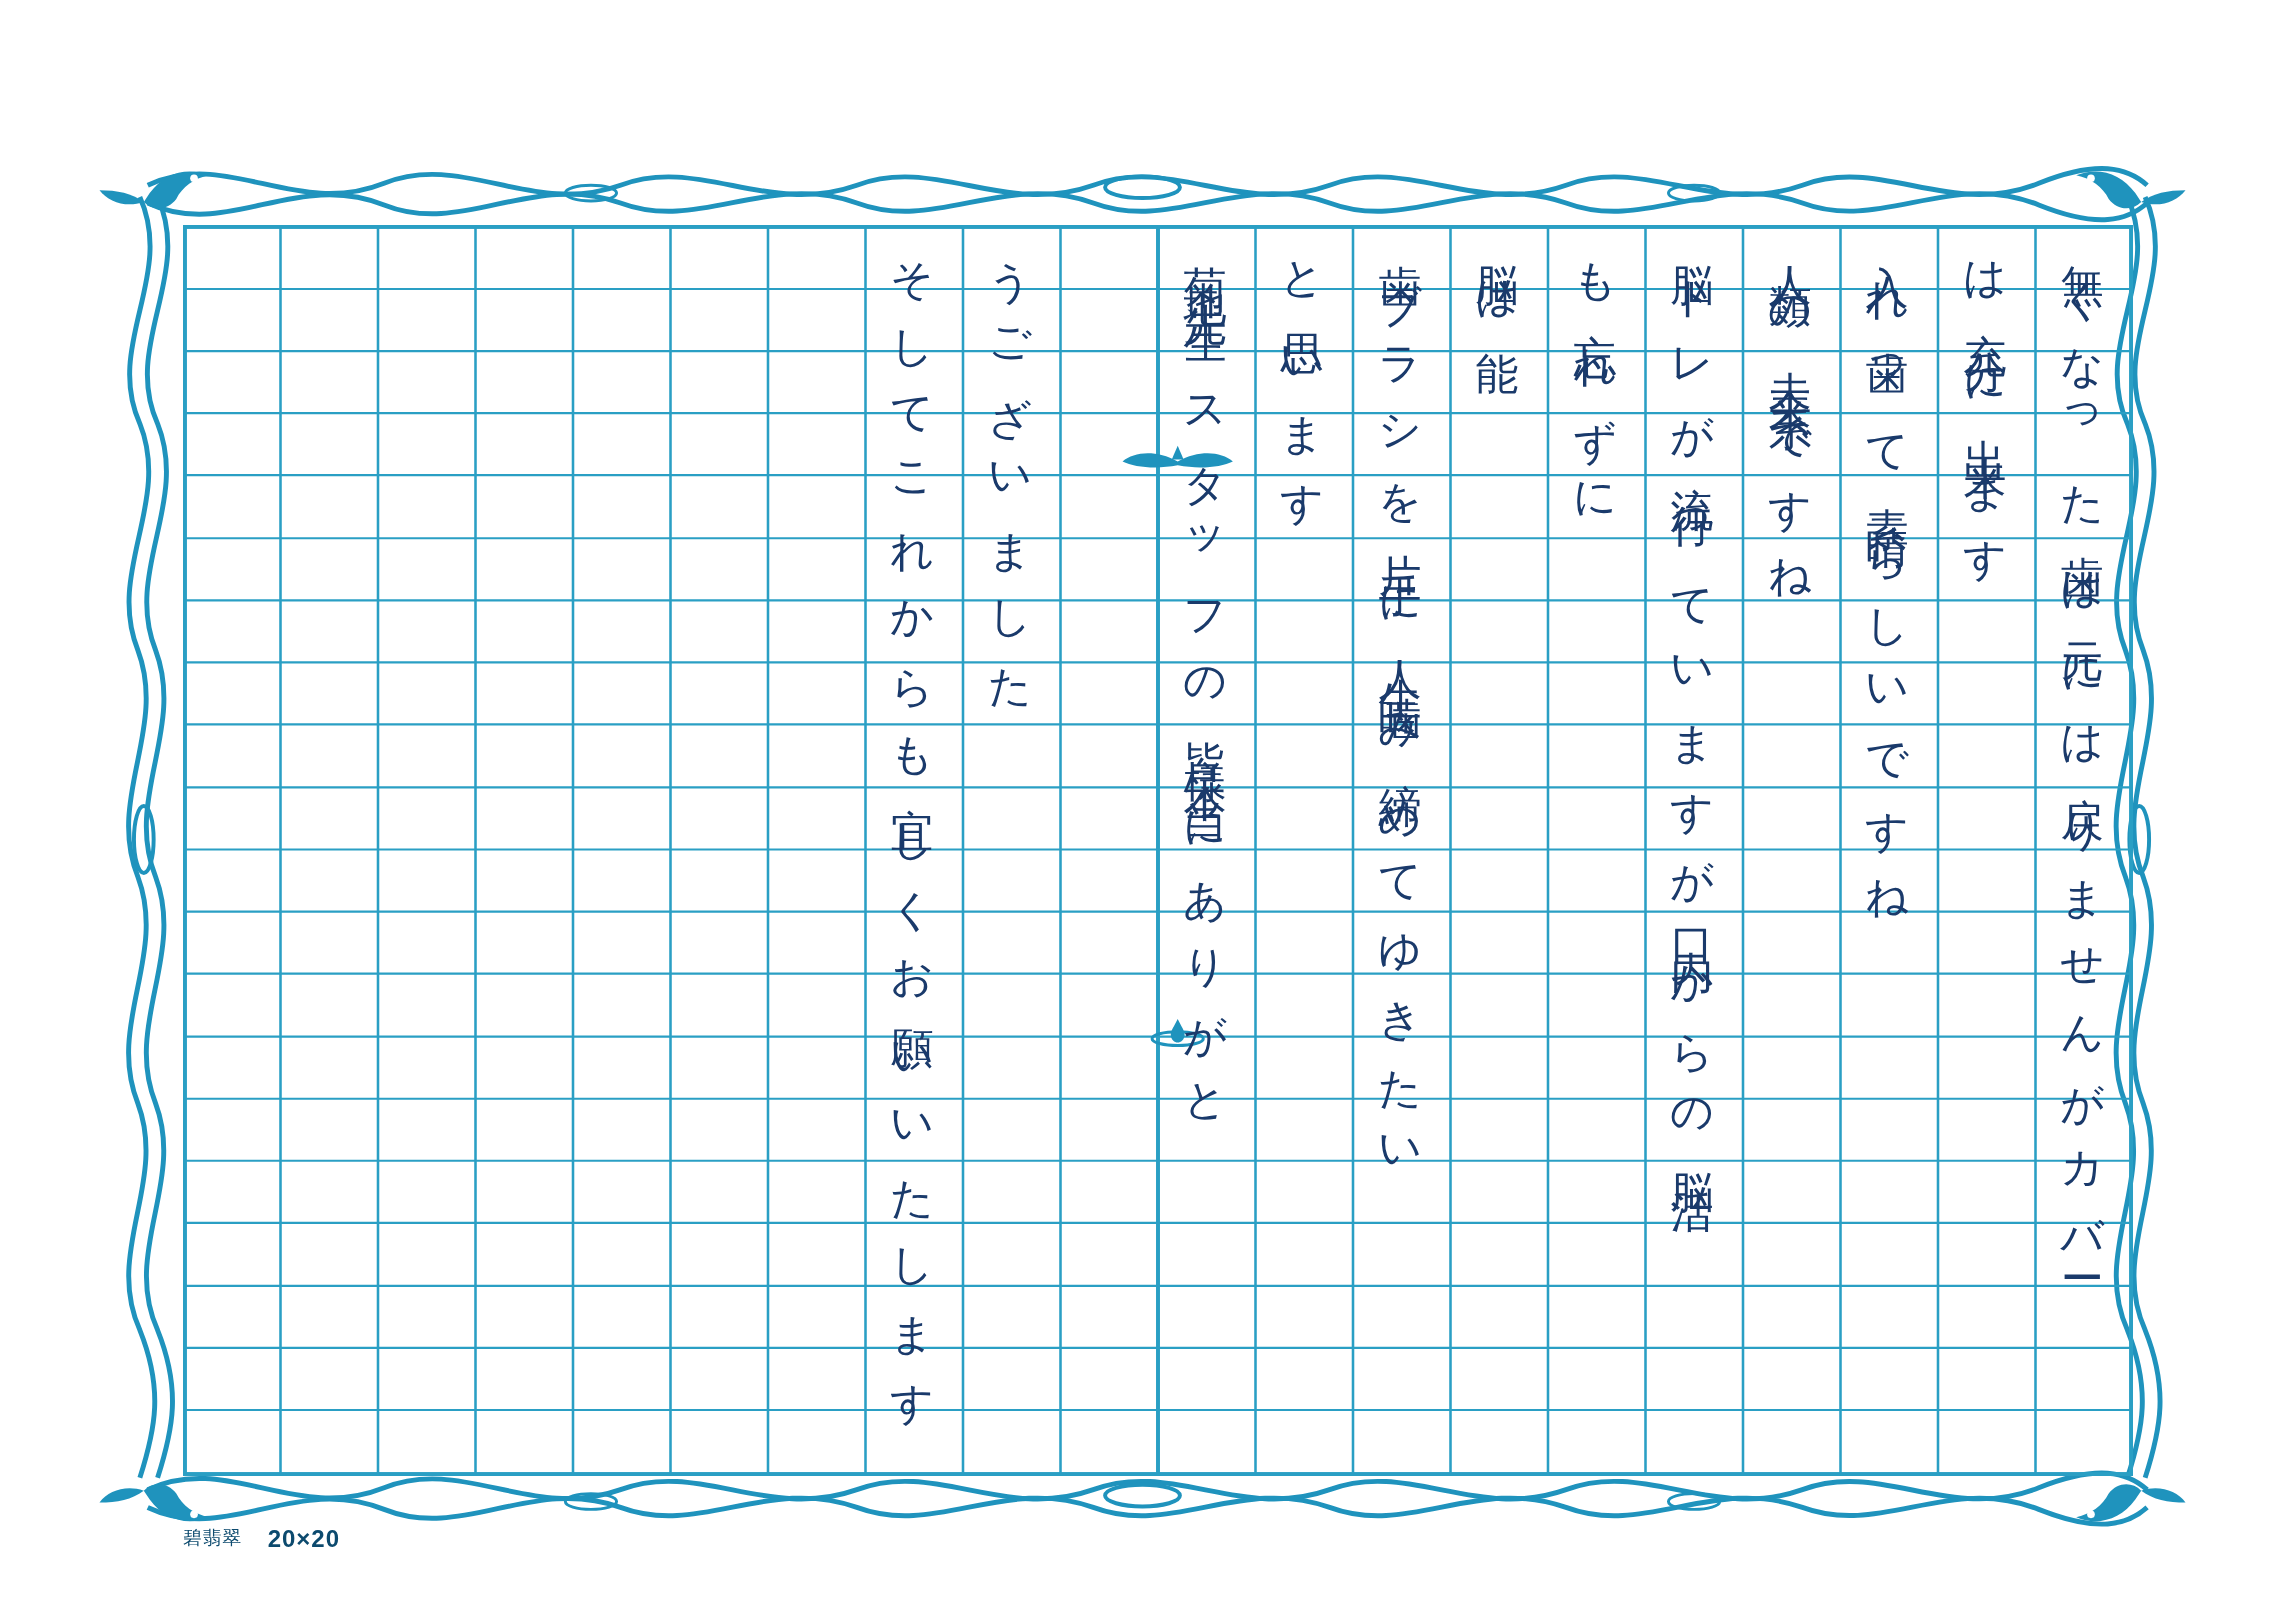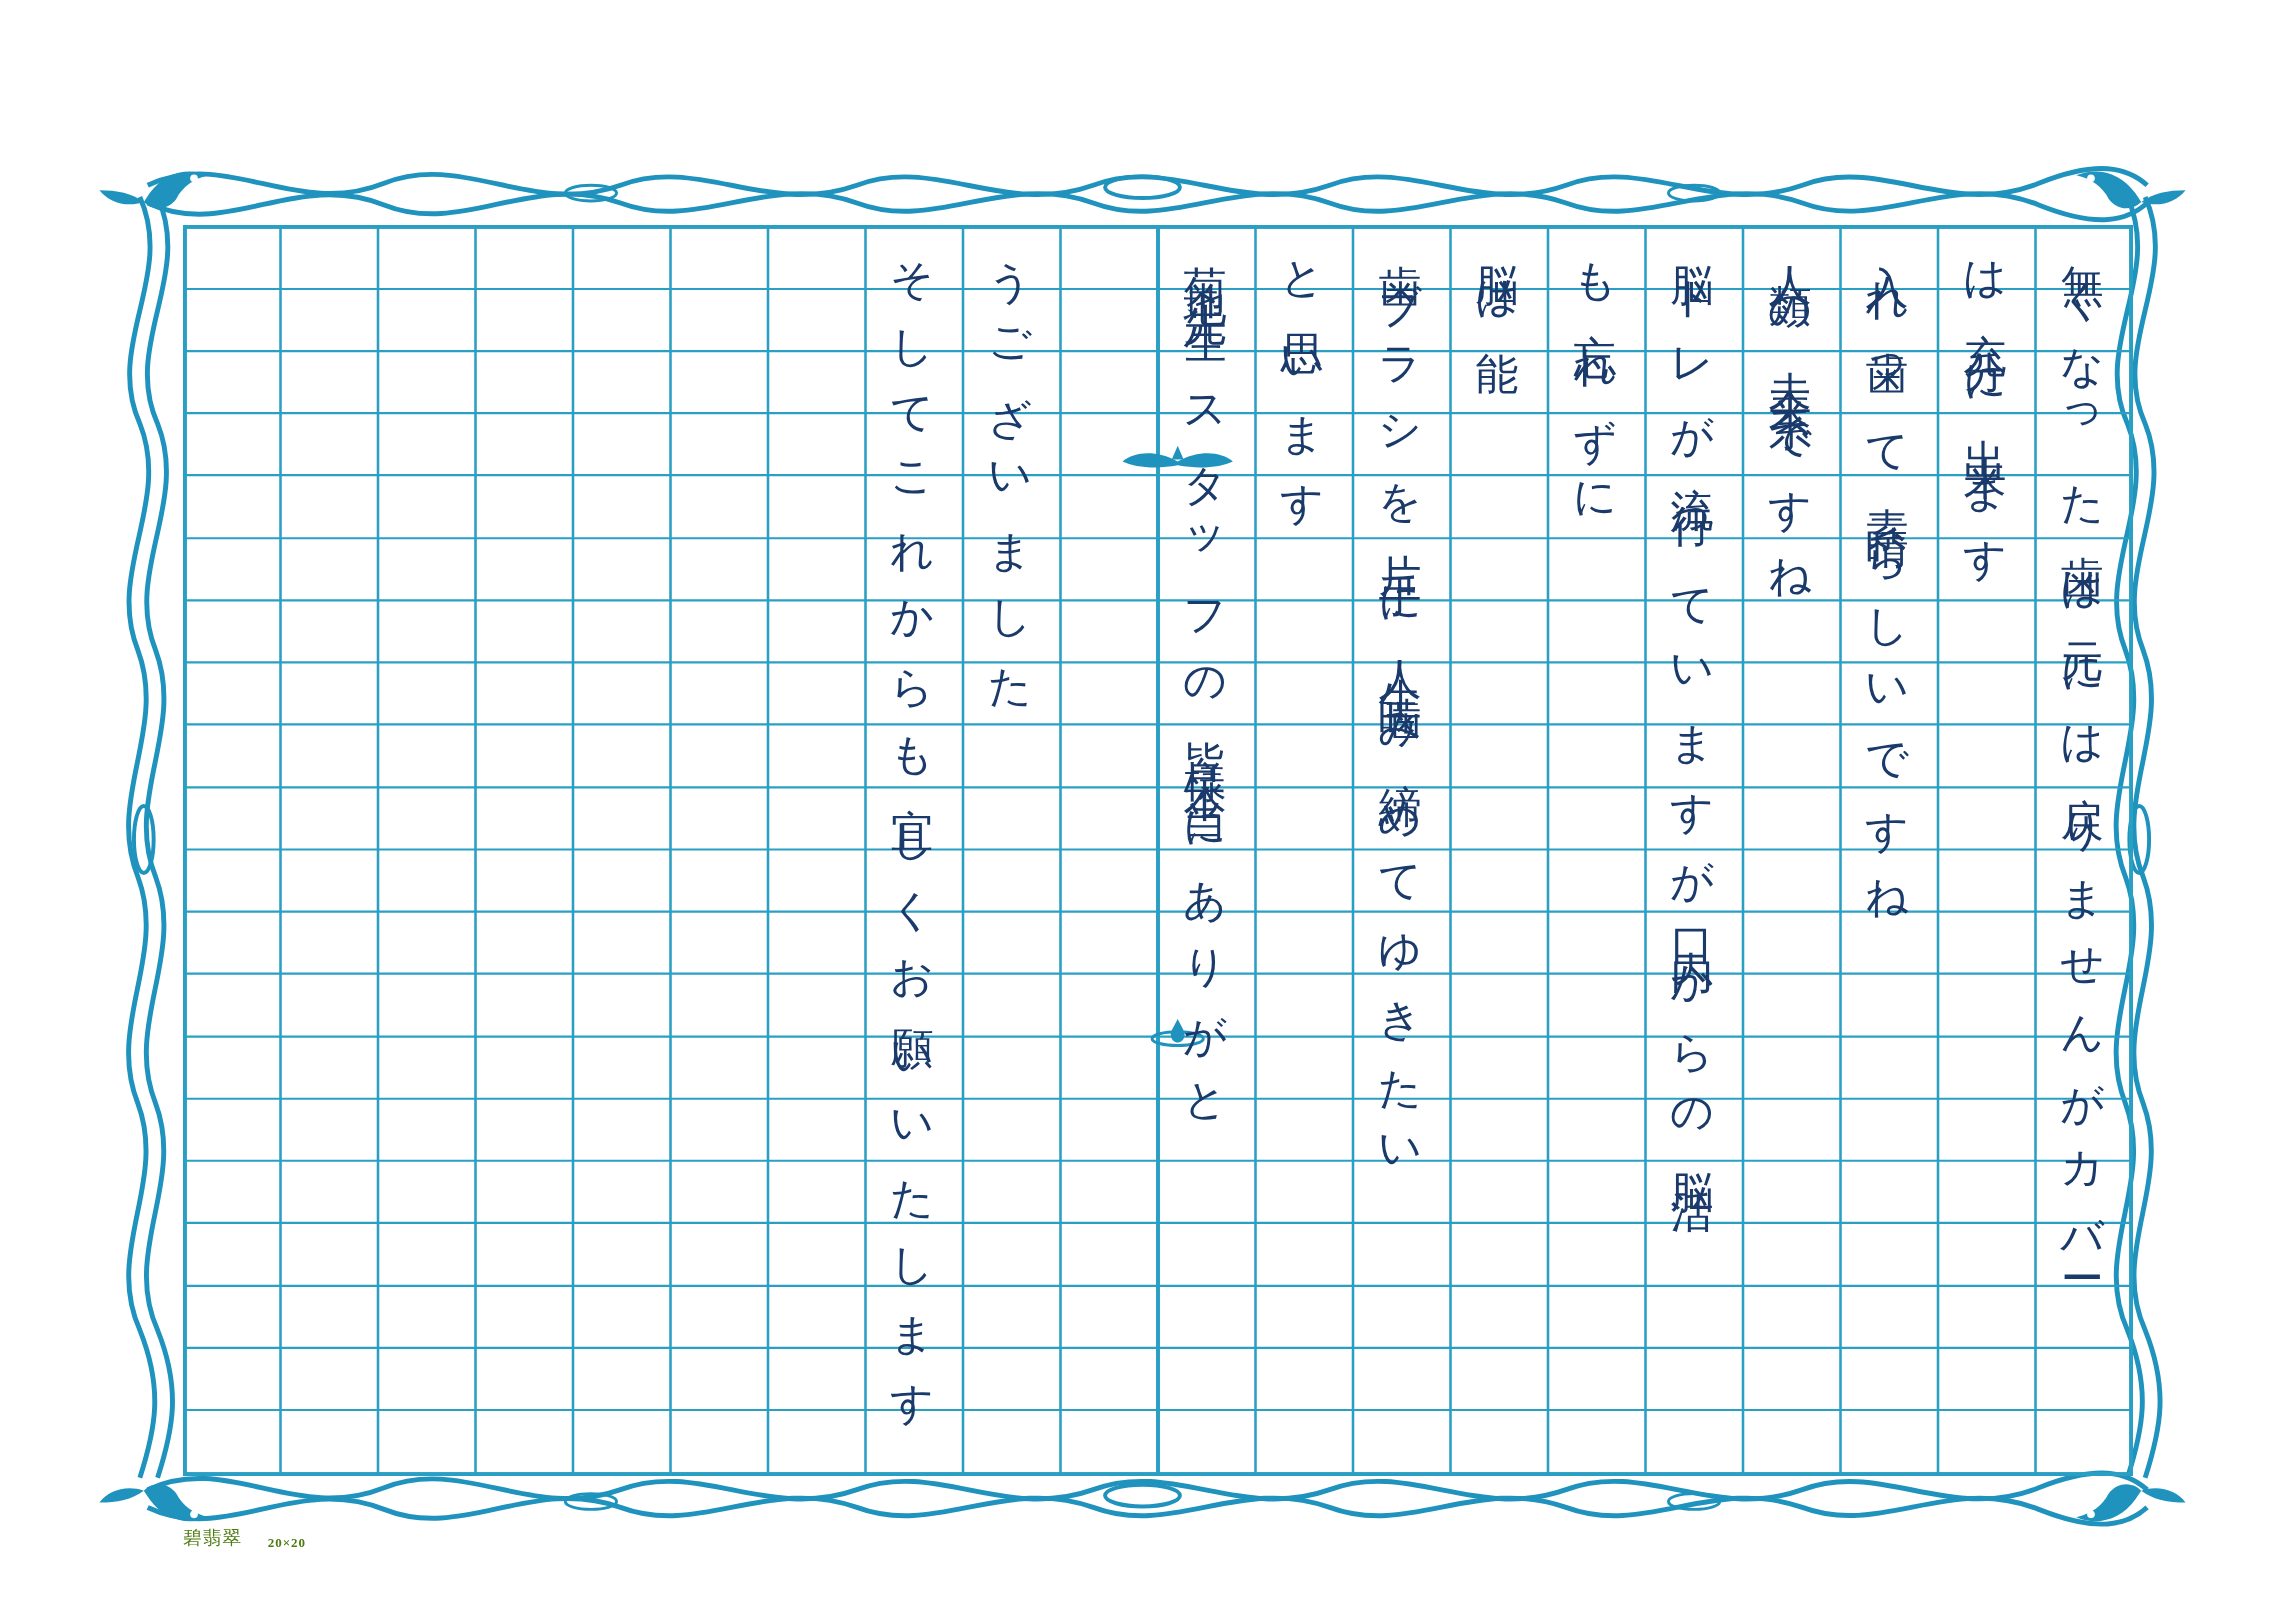--- a/index.html
+++ b/index.html
@@ -72,33 +72,33 @@
     padding-top: 5.9px;
     box-sizing: border-box;
   }
 
   
   #footer {
     position: absolute;
     left: 183px;
     top: 1525px;
     display: flex;
-    align-items: flex-end;
+    align-items: flex-start;
     gap: 25.6px;
-    color: #4d7c0f;
+    color: #0c4a6e;
   }
   #footer .brand {
     font-size: 18.7px;
     letter-spacing: 1px;
     font-family: "DejaVu Sans", sans-serif;
   }
   #footer .spec {
-    font-size: 13px;
+    font-size: 24px;
     letter-spacing: 1px;
-    font-family: Liberation Serif, serif;
+    font-family: Liberation Sans, sans-serif;
     font-weight: bold;
   }
 </style>
 </head>
 <body>
 
 <div id="page">
 
   <svg class="frame-svg" viewBox="0 0 2320 1626" preserveAspectRatio="none" aria-hidden="true">
     <defs>

